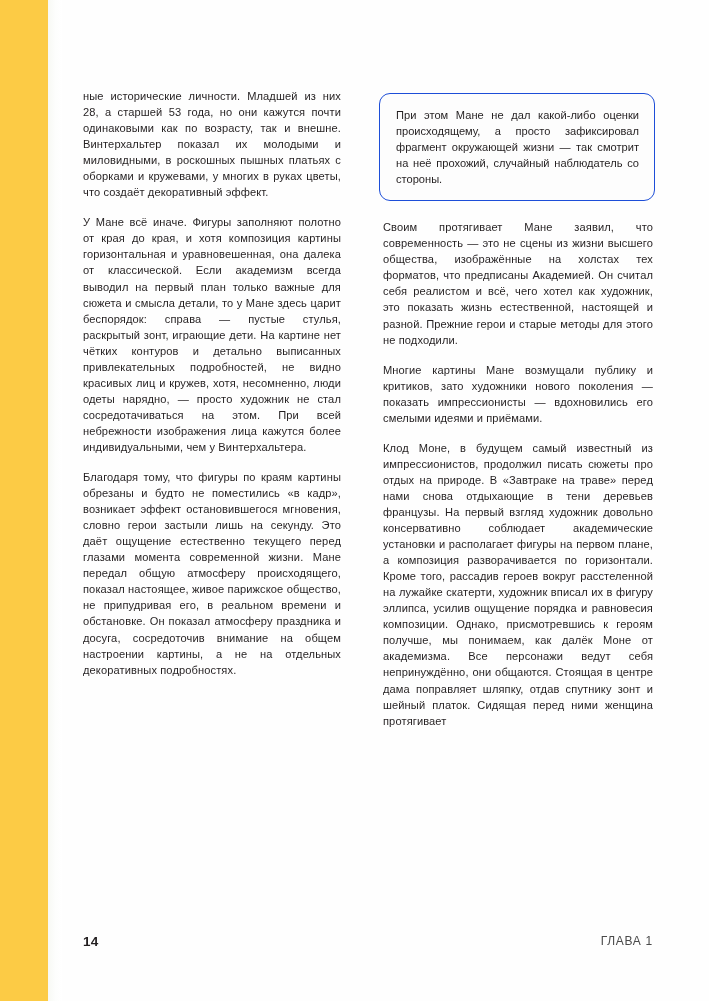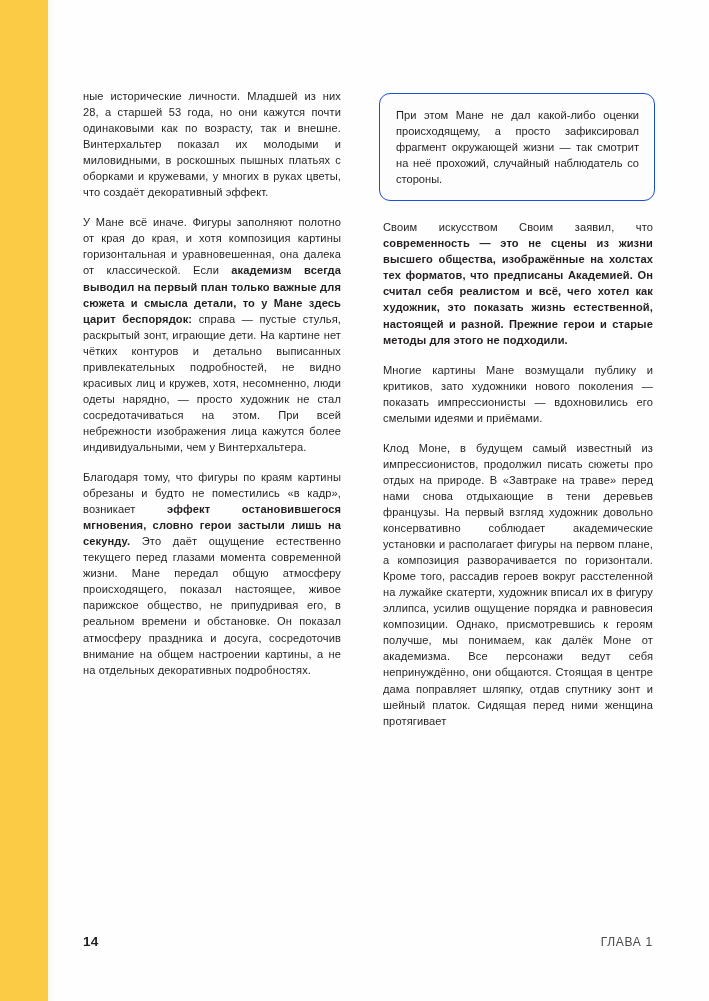--- a/index.html
+++ b/index.html
@@ -67,21 +67,21 @@
     color: #231f20;
     hyphens: manual;
     letter-spacing: 0.01em;
   }
 
   p.para:last-child {
     margin-bottom: 12px;
   }
 
   .b {
-    font-weight: bold;
+    font-weight: normal;
   }
 
   
   .callout {
     border: 1px solid #1d4ed8;
     border-radius: 11px;
     background: #fdfdfd;
     padding: 13px 15px 13px 16px;
     box-sizing: border-box;
     width: 276px;
@@ -97,21 +97,21 @@
   }
 
   
   .footer {
     position: absolute;
     left: 83px;
     top: 934px;
     width: 570px;
     display: flex;
     justify-content: space-between;
-    align-items: center;
+    align-items: flex-start;
   }
 
   .folio {
     font-size: 13.5px;
     font-weight: bold;
     color: #231f20;
     letter-spacing: 0.01em;
   }
 
   .running-head {
@@ -143,21 +143,21 @@
         </p>
       </div>
 
       <div class="col">
 
         <div class="callout">
           <p>При этом Мане не дал какой-либо оценки происходящему, а просто зафиксировал фрагмент окружающей жизни — так смотрит на неё прохожий, случайный наблюдатель со стороны.</p>
         </div>
 
         <p class="para">
-          <span>Своим искусством Своим заявил, что </span><span class="b">современность — это не  сцены из жизни высшего общества, изображённые на холстах тех форматов, что предписаны Академией. Он считал себя реалистом и всё, чего хотел как художник, это показать жизнь естественной, настоящей и разной. Прежние герои и старые методы для этого не подходили.</span>
+          <span>Своим протягивает Мане заявил, что </span><span class="b">современность — это не  сцены из жизни высшего общества, изображённые на холстах тех форматов, что предписаны Академией. Он считал себя реалистом и всё, чего хотел как художник, это показать жизнь естественной, настоящей и разной. Прежние герои и старые методы для этого не подходили.</span>
         </p>
         <p class="para">
           <span>Многие картины Мане возмущали публику и критиков, зато художники нового поколения — показать импрессионисты — вдохновились его смелыми идеями и приёмами.</span>
         </p>
         <p class="para">
           <span>Клод Моне, в будущем самый известный из импрессионистов, продолжил писать сюжеты про отдых на природе. В «Завтраке на траве» перед нами снова отдыхающие в тени деревьев французы. На первый взгляд художник довольно консервативно соблюдает академические установки и располагает фигуры на первом плане, а композиция разворачивается по горизонтали. Кроме того, рассадив героев вокруг расстеленной на лужайке скатерти, художник вписал их в фигуру эллипса, усилив ощущение порядка и равновесия композиции. Однако, присмотревшись к героям получше, мы понимаем, как далёк Моне от академизма. Все персонажи ведут себя непринуждённо, они общаются. Стоящая в центре дама поправляет шляпку, отдав спутнику зонт и шейный платок. Сидящая перед ними женщина протягивает</span>
         </p>
       </div>
 
     </div>

